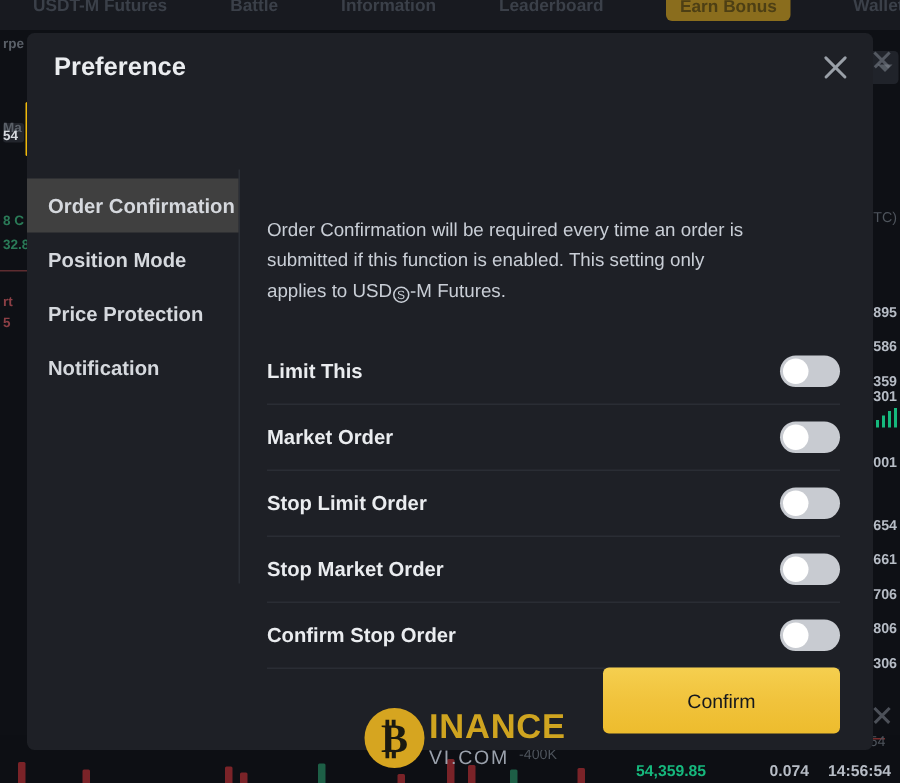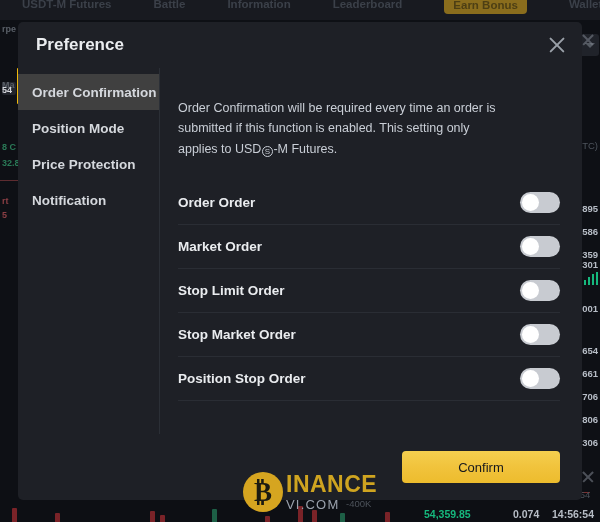--- a/index.html
+++ b/index.html
@@ -228,20 +228,21 @@
     left: 18px;
     top: 22px;
     width: 564px;
     height: 478px;
     background: #1e2026;
     border-radius: 5px;
     z-index: 30;
     display: flex;
     flex-direction: column;
     overflow: hidden;
+    gap: 45px;
   }
 
   .modal-header {
     height: 46px;
     flex: 0 0 46px;
     display: flex;
     align-items: center;
     padding: 0 16px 0 18px;
     position: relative;
   }
@@ -359,21 +360,21 @@
   .modal-footer {
     flex: 0 0 auto;
     height: 66px;
     display: flex;
     align-items: center;
     justify-content: flex-end;
     padding-right: 22px;
   }
   .confirm-btn {
     width: 158px;
-    height: 32px;
+    height: 44px;
     border: none;
     border-radius: 4px;
     background: linear-gradient(180deg, #f5cf4f 0%, #f1c33c 50%, #edbc2d 100%);
     color: #16181d;
     font-size: 13px;
     font-weight: normal;
     font-family: "Liberation Sans", sans-serif;
     cursor: pointer;
   }
 </style>
@@ -482,21 +483,21 @@
             <span>Notification</span>
           </div>
         </div>
 
       <div class="content">
         <p class="desc">
           <span>Order Confirmation will be required every time an order is submitted if this function is enabled. This setting only applies to USD</span><span class="usds-s">S</span><span>-M Futures.</span>
         </p>
         <div id="rows">
             <div class="row">
-              <span class="row-label">Order Order</span>
+              <span class="row-label">Limit This</span>
               <div class="toggle">
                 <div class="knob"></div>
               </div>
             </div>
             <div class="row">
               <span class="row-label">Market Order</span>
               <div class="toggle">
                 <div class="knob"></div>
               </div>
             </div>
@@ -506,21 +507,21 @@
                 <div class="knob"></div>
               </div>
             </div>
             <div class="row">
               <span class="row-label">Stop Market Order</span>
               <div class="toggle">
                 <div class="knob"></div>
               </div>
             </div>
             <div class="row">
-              <span class="row-label">Position Stop Order</span>
+              <span class="row-label">Confirm Stop Order</span>
               <div class="toggle">
                 <div class="knob"></div>
               </div>
             </div>
           </div>
       </div>
     </div>
 
     <div class="modal-footer">
       <button class="confirm-btn">Confirm</button>

